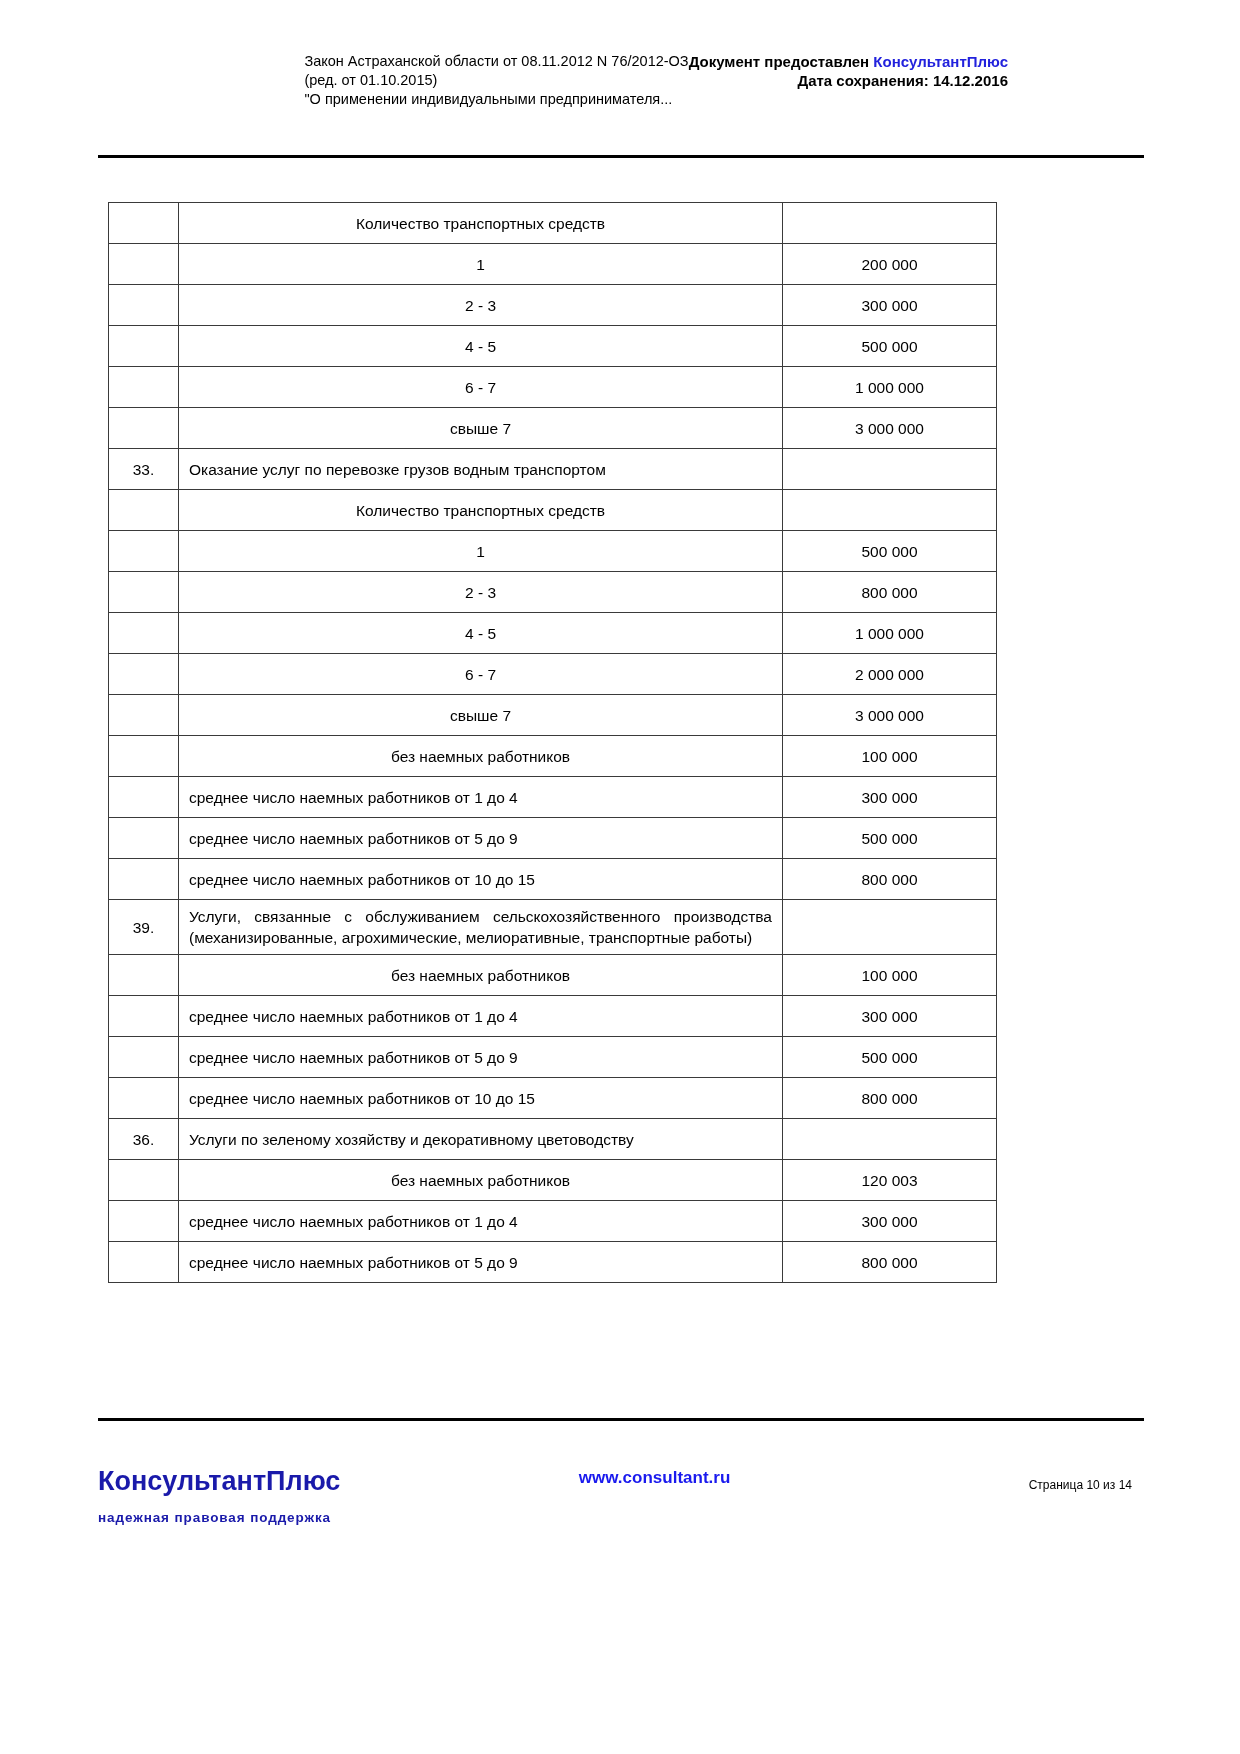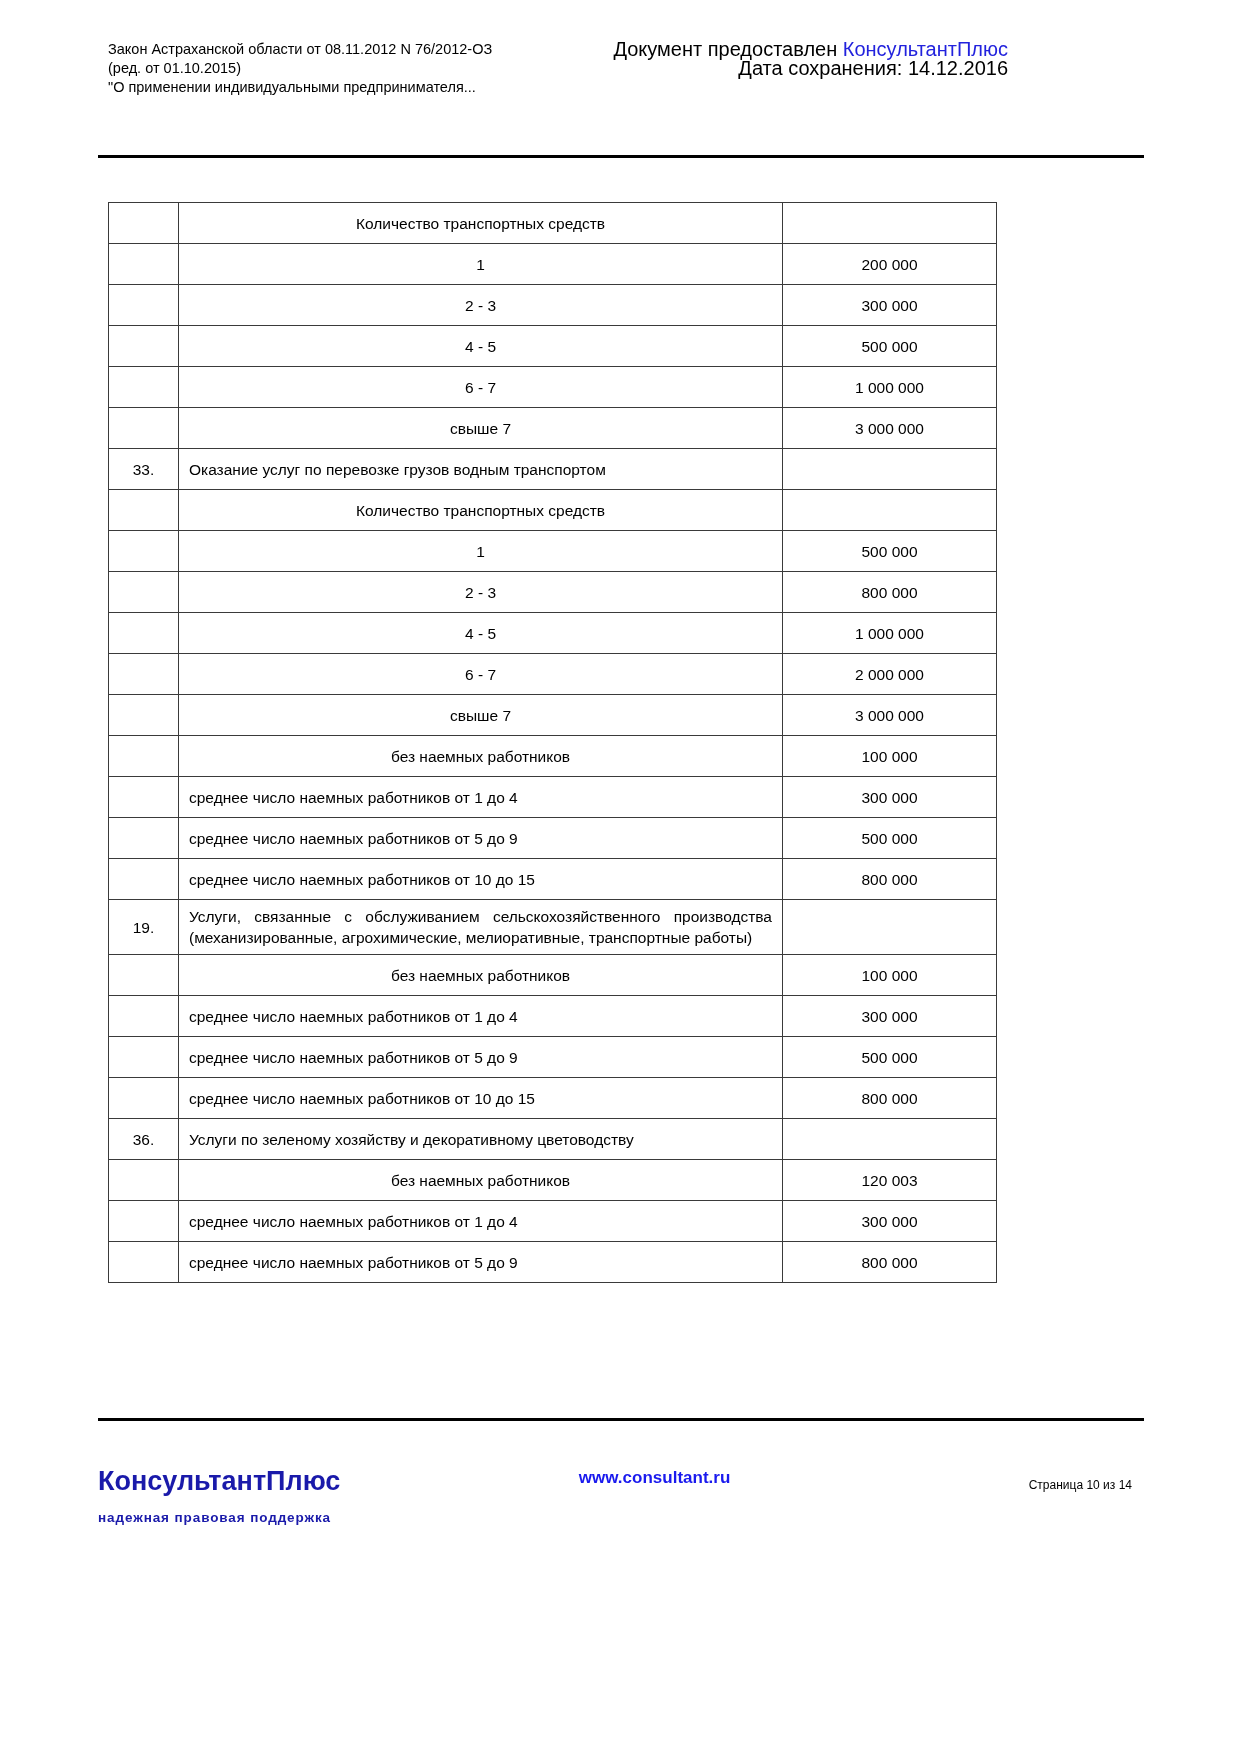--- a/index.html
+++ b/index.html
@@ -18,39 +18,40 @@
   .page {
     position: relative;
     width: 1240px;
     height: 1754px;
     box-sizing: border-box;
   }
 
   
   .page-header {
     position: absolute;
-    top: 40px;
+    top: 52px;
     left: 0;
     width: 1116px;
     display: flex;
-    justify-content: space-between;
+    justify-content: flex-end;
     align-items: flex-start;
     padding: 0 108px 0 108px;
     box-sizing: border-box;
   }
   .header-left {
     font-size: 14.5px;
     line-height: 19px;
     white-space: nowrap;
   }
   .header-right {
-    font-size: 20px;
+    font-size: 15px;
     line-height: 19px;
     text-align: right;
     white-space: nowrap;
+    font-weight: bold;
   }
   .brand-blue {
     color: #2222dd;
   }
 
   .header-rule {
     position: absolute;
     top: 155px;
     left: 98px;
     width: 1046px;
@@ -266,21 +267,21 @@
             <td class="num"></td>
             <td class="desc-left">среднее число наемных работников от 5 до 9</td>
             <td class="val">500 000</td>
           </tr>
           <tr>
             <td class="num"></td>
             <td class="desc-left">среднее число наемных работников от 10 до 15</td>
             <td class="val">800 000</td>
           </tr>
           <tr>
-            <td class="num">19.</td>
+            <td class="num">39.</td>
             <td class="desc-justify">Услуги, связанные с обслуживанием сельскохозяйственного производства (механизированные, агрохимические, мелиоративные, транспортные работы)</td>
             <td class="val"></td>
           </tr>
           <tr>
             <td class="num"></td>
             <td class="desc-center">без наемных работников</td>
             <td class="val">100 000</td>
           </tr>
           <tr>
             <td class="num"></td>

